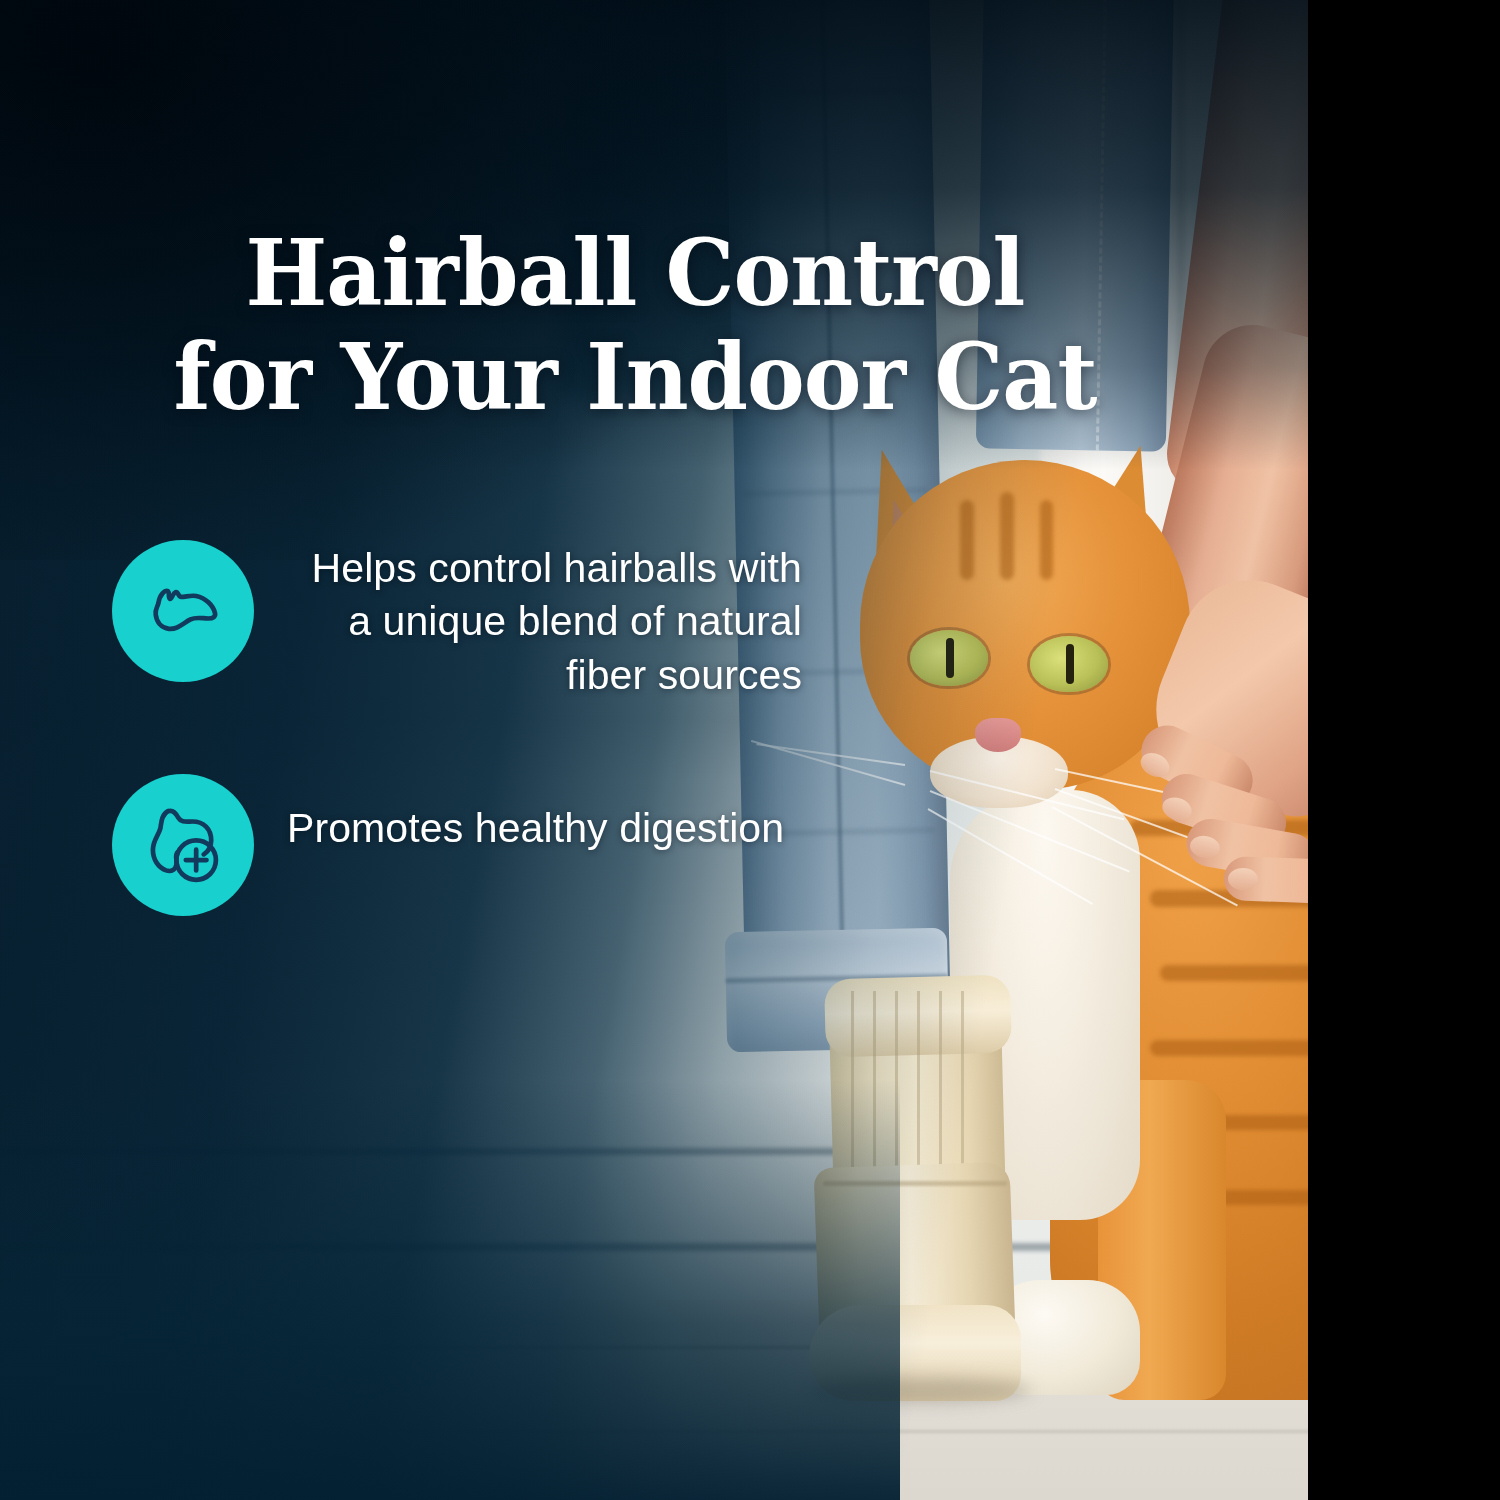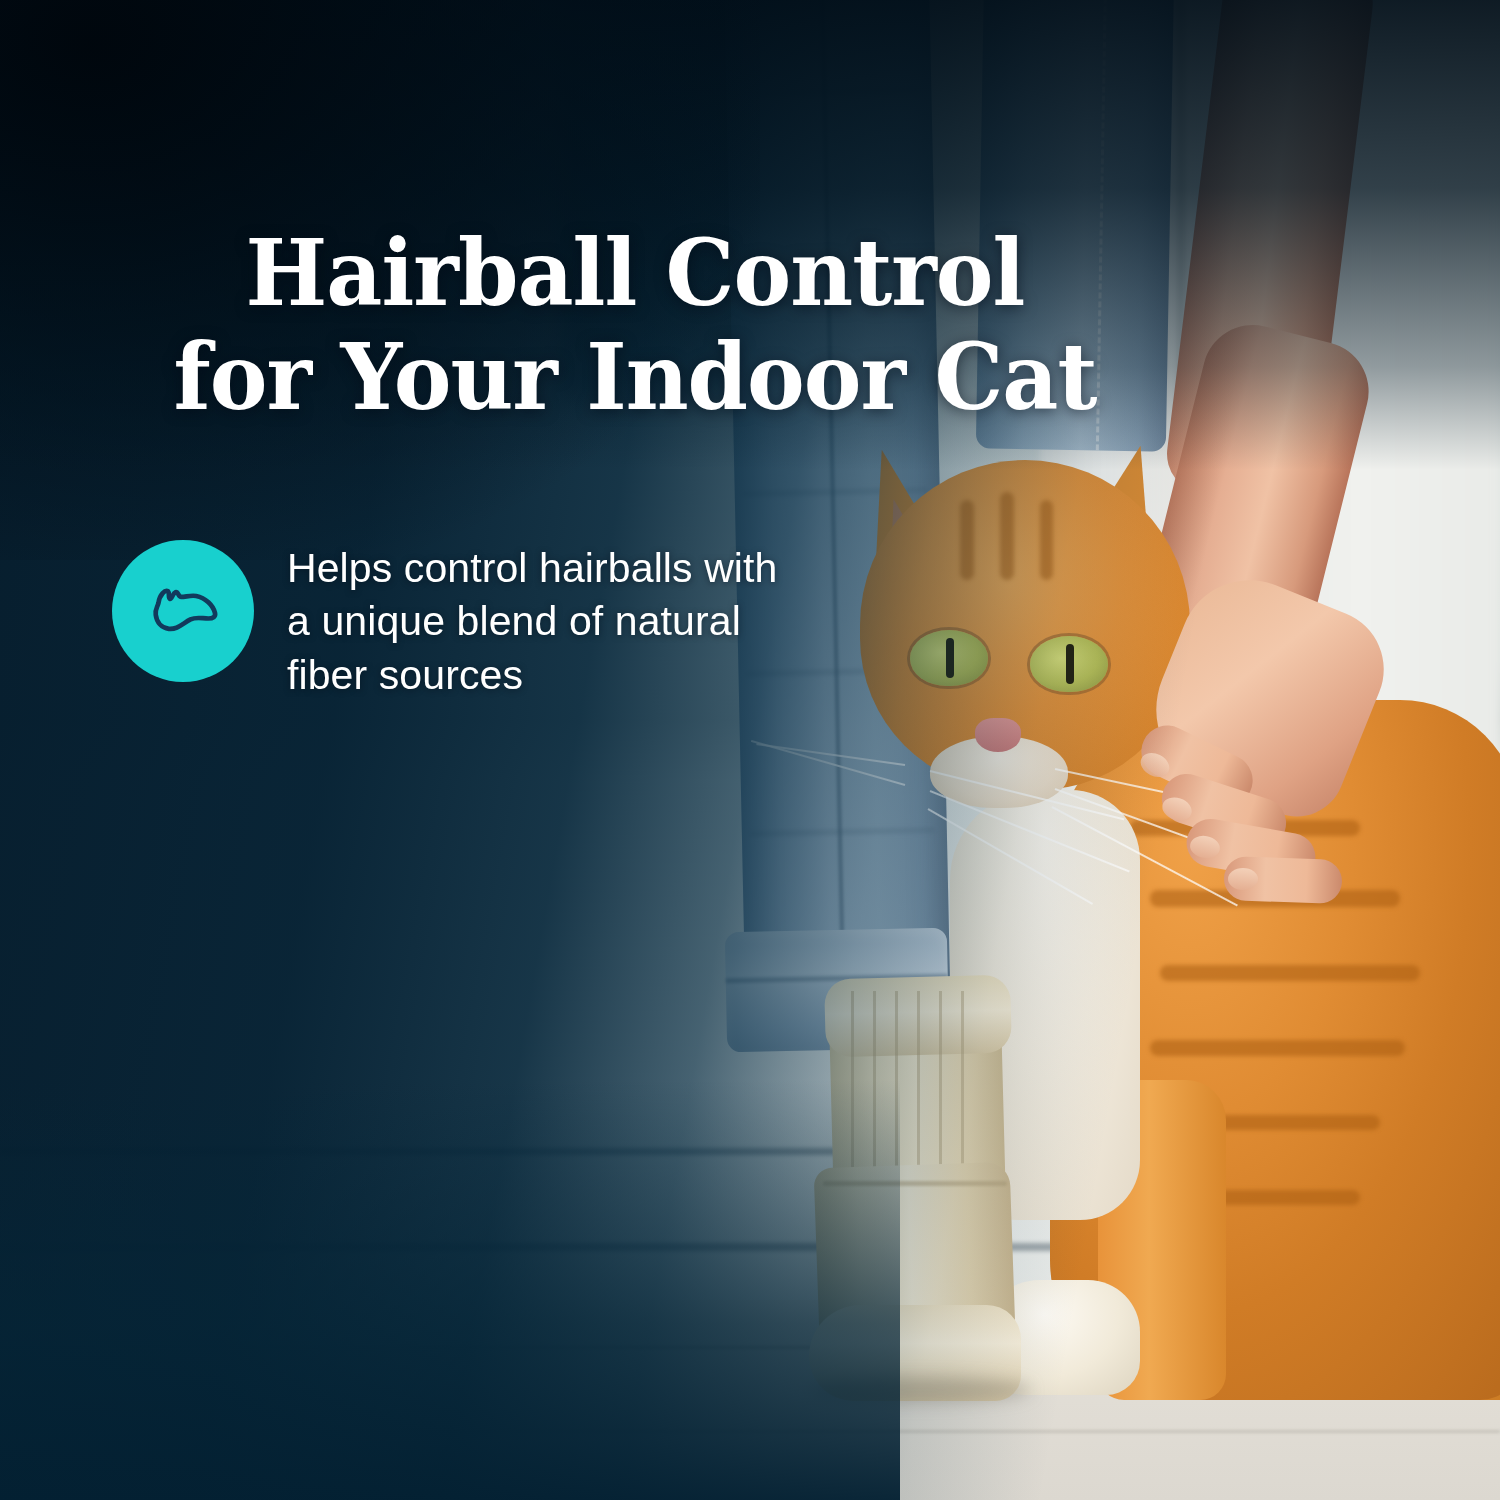--- a/index.html
+++ b/index.html
@@ -1,20 +1,20 @@
 <!DOCTYPE html>
 <html><head>
 <meta charset="utf-8">
 <style>
   html,body{margin:0;padding:0;background:#000;}
   body{font-family:"Liberation Sans",sans-serif;}
 
   #stage{
     position:relative;
-    width:1500px;height:1500px;
+    width:1308px;height:1500px;
     overflow:hidden;
     background:#14532d;
   }
 
   
   .photo{position:absolute;inset:0;overflow:hidden;}
 
   
   .wall{
     position:absolute;left:0;top:0;width:1500px;height:1500px;
@@ -231,21 +231,21 @@
     line-height:1.13;
     letter-spacing:-1px;
     color:#ffffff;
     text-shadow:0 2px 14px rgba(0,10,20,.55);
     transform:scaleX(.94);
     transform-origin:center top;
     pointer-events:none;
   }
   .headline .l2{display:block;}
 
-  .bullets{position:absolute;left:112px;top:540px;width:690px;}
+  .bullets{position:absolute;left:112px;top:540px;width:690px;text-align:right;}
   .bullet{display:flex;align-items:flex-start;margin-bottom:68px;}
   .bullet:last-child{margin-bottom:0;}
   .bicon{
     flex:0 0 auto;width:142px;height:142px;border-radius:50%;
     background:#18D0CE;
     display:flex;align-items:center;justify-content:center;
   }
   .btext{
     margin-left:33px;
     color:#ffffff;
@@ -383,15 +383,29 @@
                    C45 29 45 35 48 35 C53 35 58 33 64 34
                    C74 36 82 44 84 52 C85 56 82 58 77 58
                    C70 58 64 56 58 59 C50 63 44 70 35 69
                    C27 68 22 62 21 54 C20 48 23 46 24 41 Z" fill="none" stroke="#123A5C" stroke-width="5" stroke-linecap="round" stroke-linejoin="round"></path>
         </svg>
       </div>
       <div class="btext">Helps control hairballs with a unique blend of natural fiber sources</div>
     </div>
 
 
+    <div class="bullet b3">
+      <div class="bicon">
+        <svg width="94" height="94" viewBox="0 0 100 100">
+          <path d="M34 14 C40 12 43 17 45 21 C48 26 53 25 60 25
+                   C72 25 80 33 80 45 C80 52 77 57 72 60
+                   M34 14 C27 18 27 26 26 32 C24 40 18 45 18 55
+                   C18 66 24 74 32 77 C38 79 42 76 43 71
+                   C44 66 41 62 44 58" fill="none" stroke="#123A5C" stroke-width="5" stroke-linecap="round" stroke-linejoin="round"></path>
+          <circle cx="64" cy="66" r="21" fill="none" stroke="#123A5C" stroke-width="5"></circle>
+          <path d="M64 55 L64 77 M53 66 L75 66" stroke="#123A5C" stroke-width="5" stroke-linecap="round"></path>
+        </svg>
+      </div>
+      <div class="btext">Promotes healthy digestion</div>
+    </div>
 
   </div>
 </div>
 
 </body></html>

